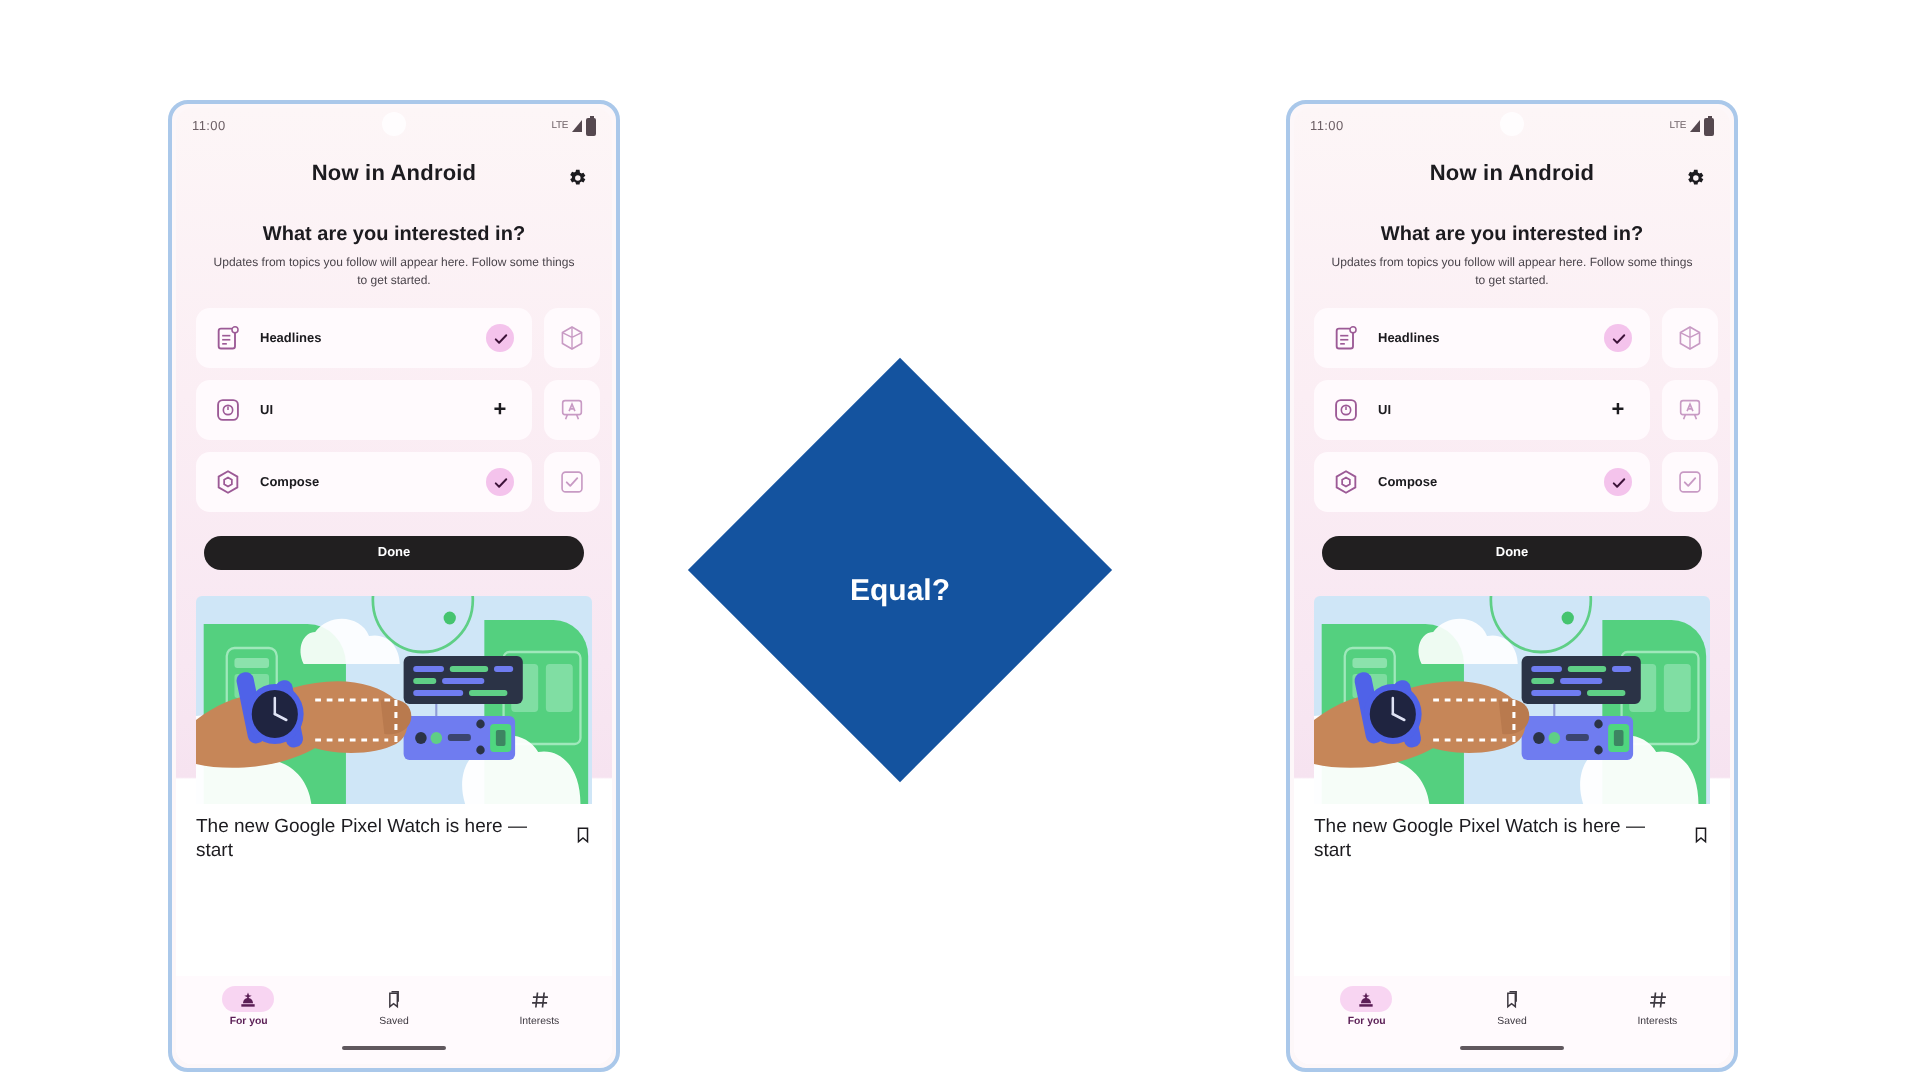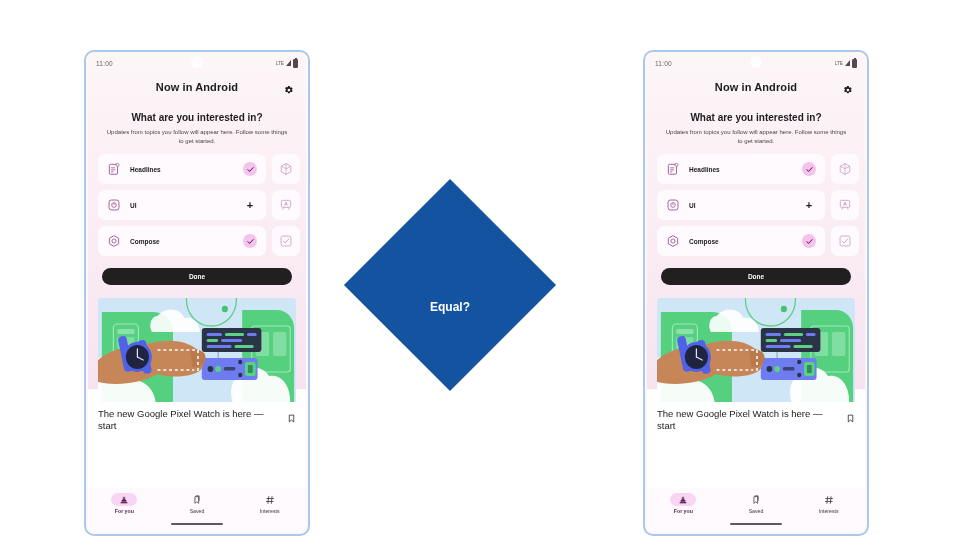--- a/index.html
+++ b/index.html
@@ -115,23 +115,23 @@
     position:absolute;left:50%;transform:translateX(-50%);bottom:7px;
     width:52px;height:2px;border-radius:2px;background:#60585e;
   }
 
   
   .diamond{
     position:absolute;left:375px;top:210px;width:150px;height:150px;
     background:#14539f;transform:rotate(45deg);
   }
   .diamond-label{
-    position:absolute;left:375px;top:216px;width:150px;height:150px;
+    position:absolute;left:375px;top:204px;width:150px;height:150px;
     display:flex;align-items:center;justify-content:center;
-    color:#ffffff;font-size:12px;font-weight:bold;
+    color:#ffffff;font-size:15px;font-weight:bold;
     padding-top:32px;box-sizing:border-box;
   }
 </style>
 </head>
 <body>
 
 <div class="stage">
 
   <div class="phone left">
     <div class="screen">

